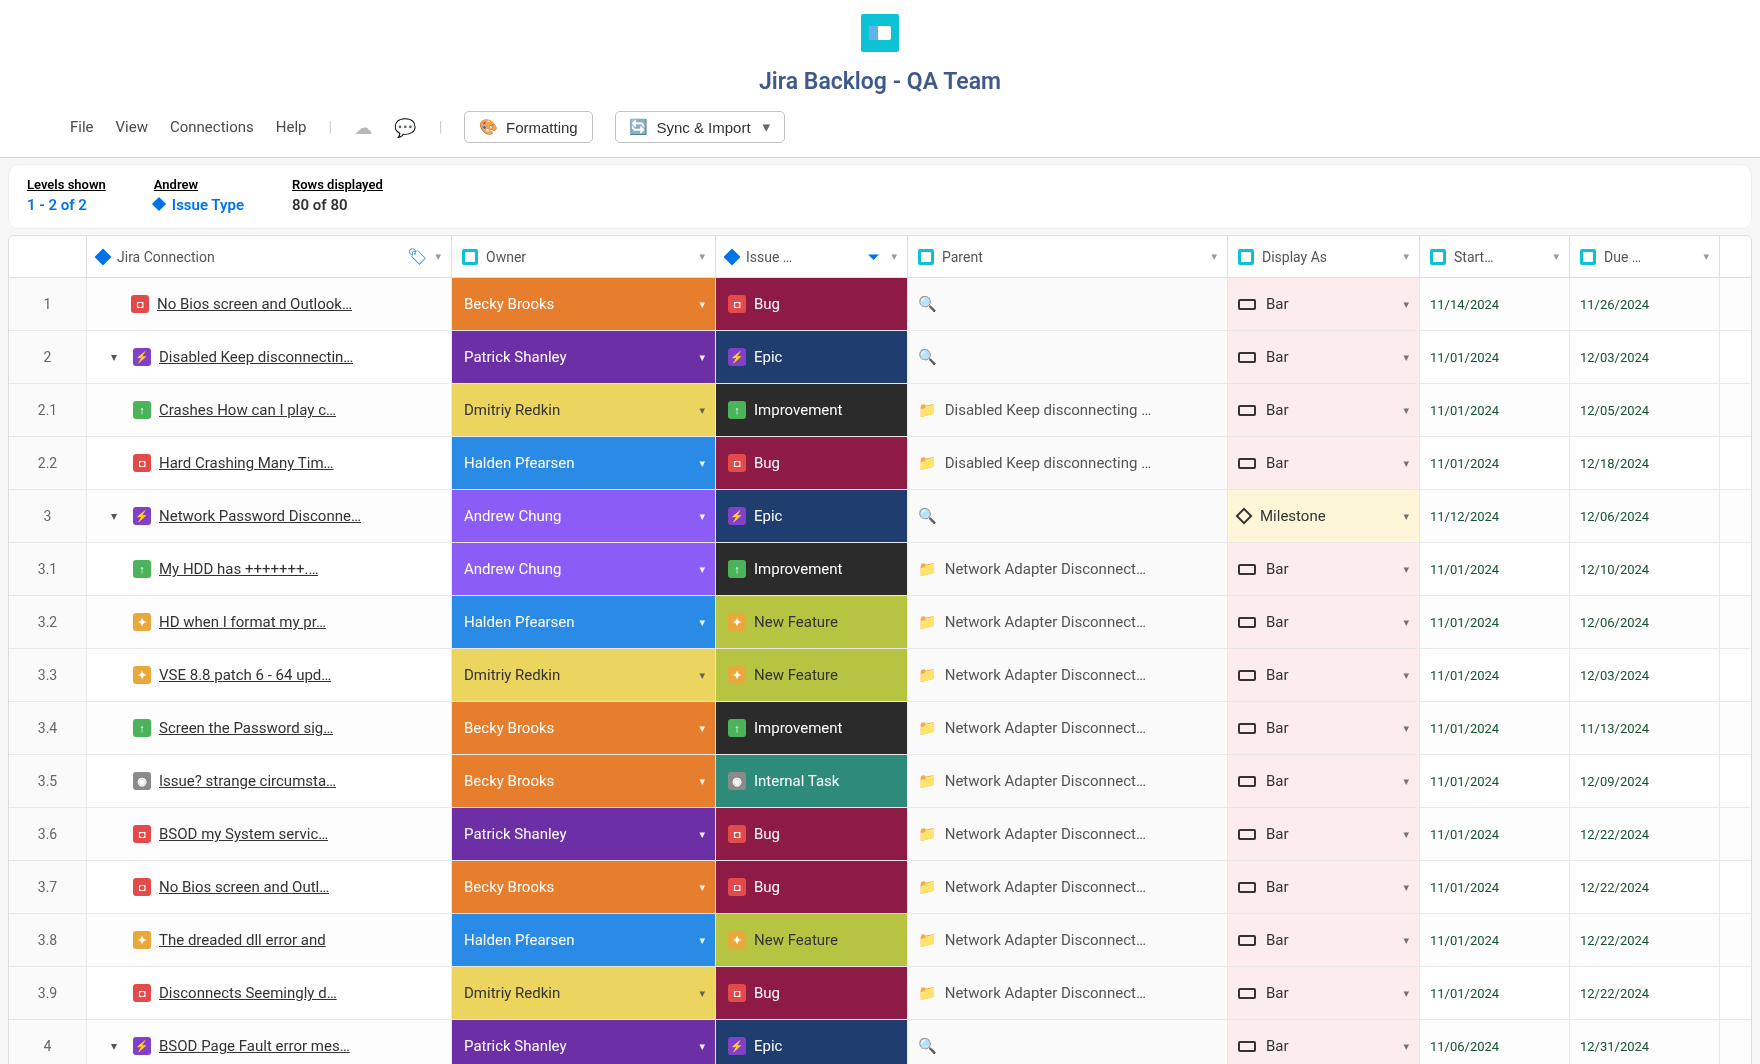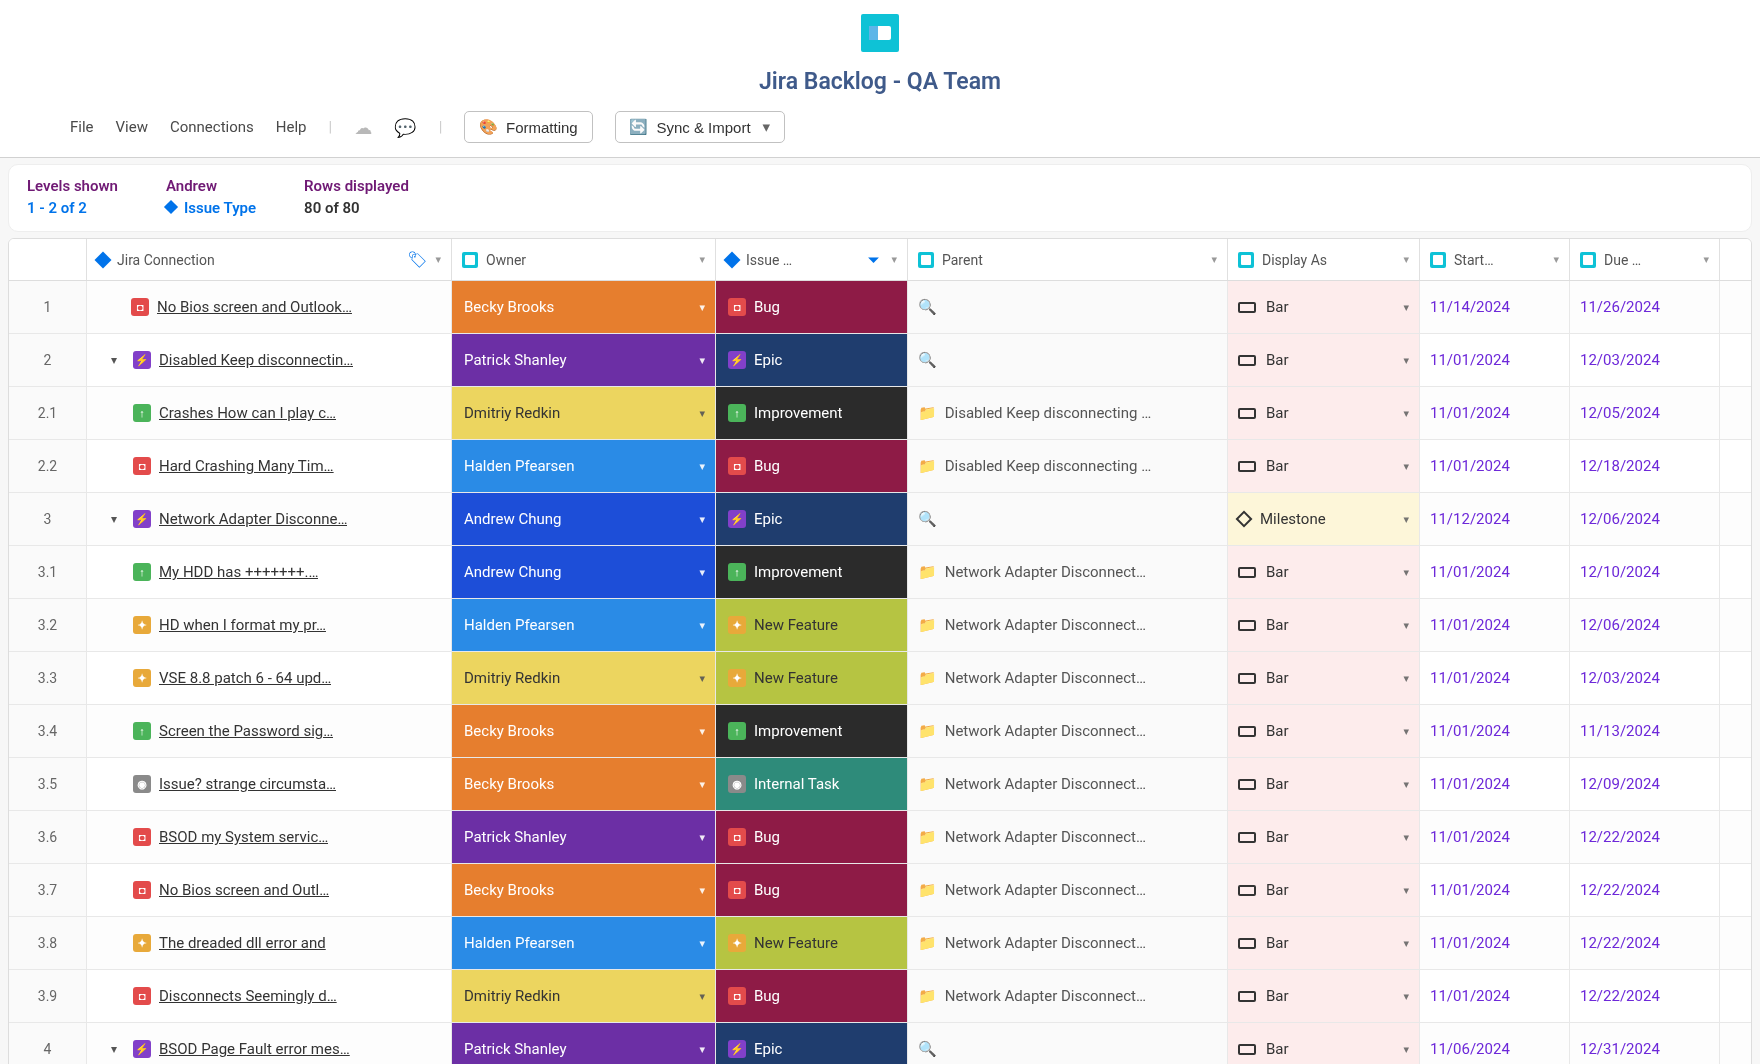--- a/index.html
+++ b/index.html
@@ -76,21 +76,21 @@
   .summary-bar {
     margin: 6px 8px;
     background: #fff;
     border-radius: 10px;
     padding: 12px 18px 14px 18px;
     display: flex;
     gap: 48px;
     border: 1px solid #eee;
   }
   .summary-group { display: flex; flex-direction: column; gap: 4px; }
-  .summary-label { font-size: 15px; font-weight: 600; color: #701a75; }
+  .summary-label { font-size: 13px; font-weight: 600; color: #000000; text-decoration: underline; }
   .summary-value { font-size: 15px; font-weight: 600; }
   .summary-value.link { color: var(--blue); }
   .summary-value .diamond {
     display:inline-block; width:10px; height:10px; background:var(--blue);
     transform: rotate(45deg); margin-right: 8px; position:relative; top:-1px;
   }
 
   
   .grid {
     margin: 0 8px;
@@ -197,21 +197,21 @@
     font-size:11px; font-weight:700; margin-right:8px;
     flex:0 0 18px;
   }
 
   
   .own-becky { background:#e67e2e;}
   .own-patrick { background:#6c2fa5;}
   .own-dmitriy { background:#ecd55f; color:#333;}
   .own-dmitriy .chip-caret{color:#555;}
   .own-halden { background:#2a8be6;}
-  .own-andrew { background:#1d4ed8;}
+  .own-andrew { background:#8b5cf6;}
 
   
   .iss-bug { background:#8e1b46;}
   .iss-bug .inner-type-icon{ background:#e34b4b;}
   .iss-epic { background:#1f3d6e;}
   .iss-epic .inner-type-icon{ background:#8240c9;}
   .iss-improvement { background:#2b2b2b;}
   .iss-improvement .inner-type-icon{ background:#4bb45a;}
   .iss-feature { background:#b6c442; color:#333;}
   .iss-feature .inner-type-icon{ background:#e8a93a; color:#fff;}
@@ -231,21 +231,21 @@
     color:#333; position:relative;
   }
   .display-inner .chip-caret{ color:#666;}
   .shape-bar {
     width:18px; height:11px; border:2px solid #333; border-radius:2px;
   }
   .shape-milestone {
     width:12px; height:12px; border:2px solid #333; transform:rotate(45deg);
   }
 
-  .date-cell { color:#6d28d9; font-size:15px;}
+  .date-cell { color:#14532d; font-size:13px;}
 </style>
 </head>
 <body>
 
 <div class="app-header">
   <div class="app-logo">
       <div class="app-logo-inner"></div>
     </div>
   <div class="page-title">Jira Backlog - QA Team</div>
 </div>
@@ -458,21 +458,21 @@
           </div>
         </div>
         <div class="cell date-cell">11/01/2024</div>
         <div class="cell date-cell">12/18/2024</div>
       </div>
       <div class="grid-row">
         <div class="cell num">3</div>
         <div class="cell indent-0">
           <span class="caret-toggle">▾</span>
           <span class="type-icon type-epic">⚡</span>
-          <span class="jira-title">Network Adapter Disconne…</span>
+          <span class="jira-title">Network Password Disconne…</span>
         </div>
         <div class="cell nopad">
           <div class="owner-chip own-andrew">
             <span>Andrew Chung</span>
             <span class="chip-caret">▾</span>
           </div>
         </div>
         <div class="cell nopad">
           <div class="issue-chip iss-epic">
             <span class="inner-type-icon">⚡</span>

